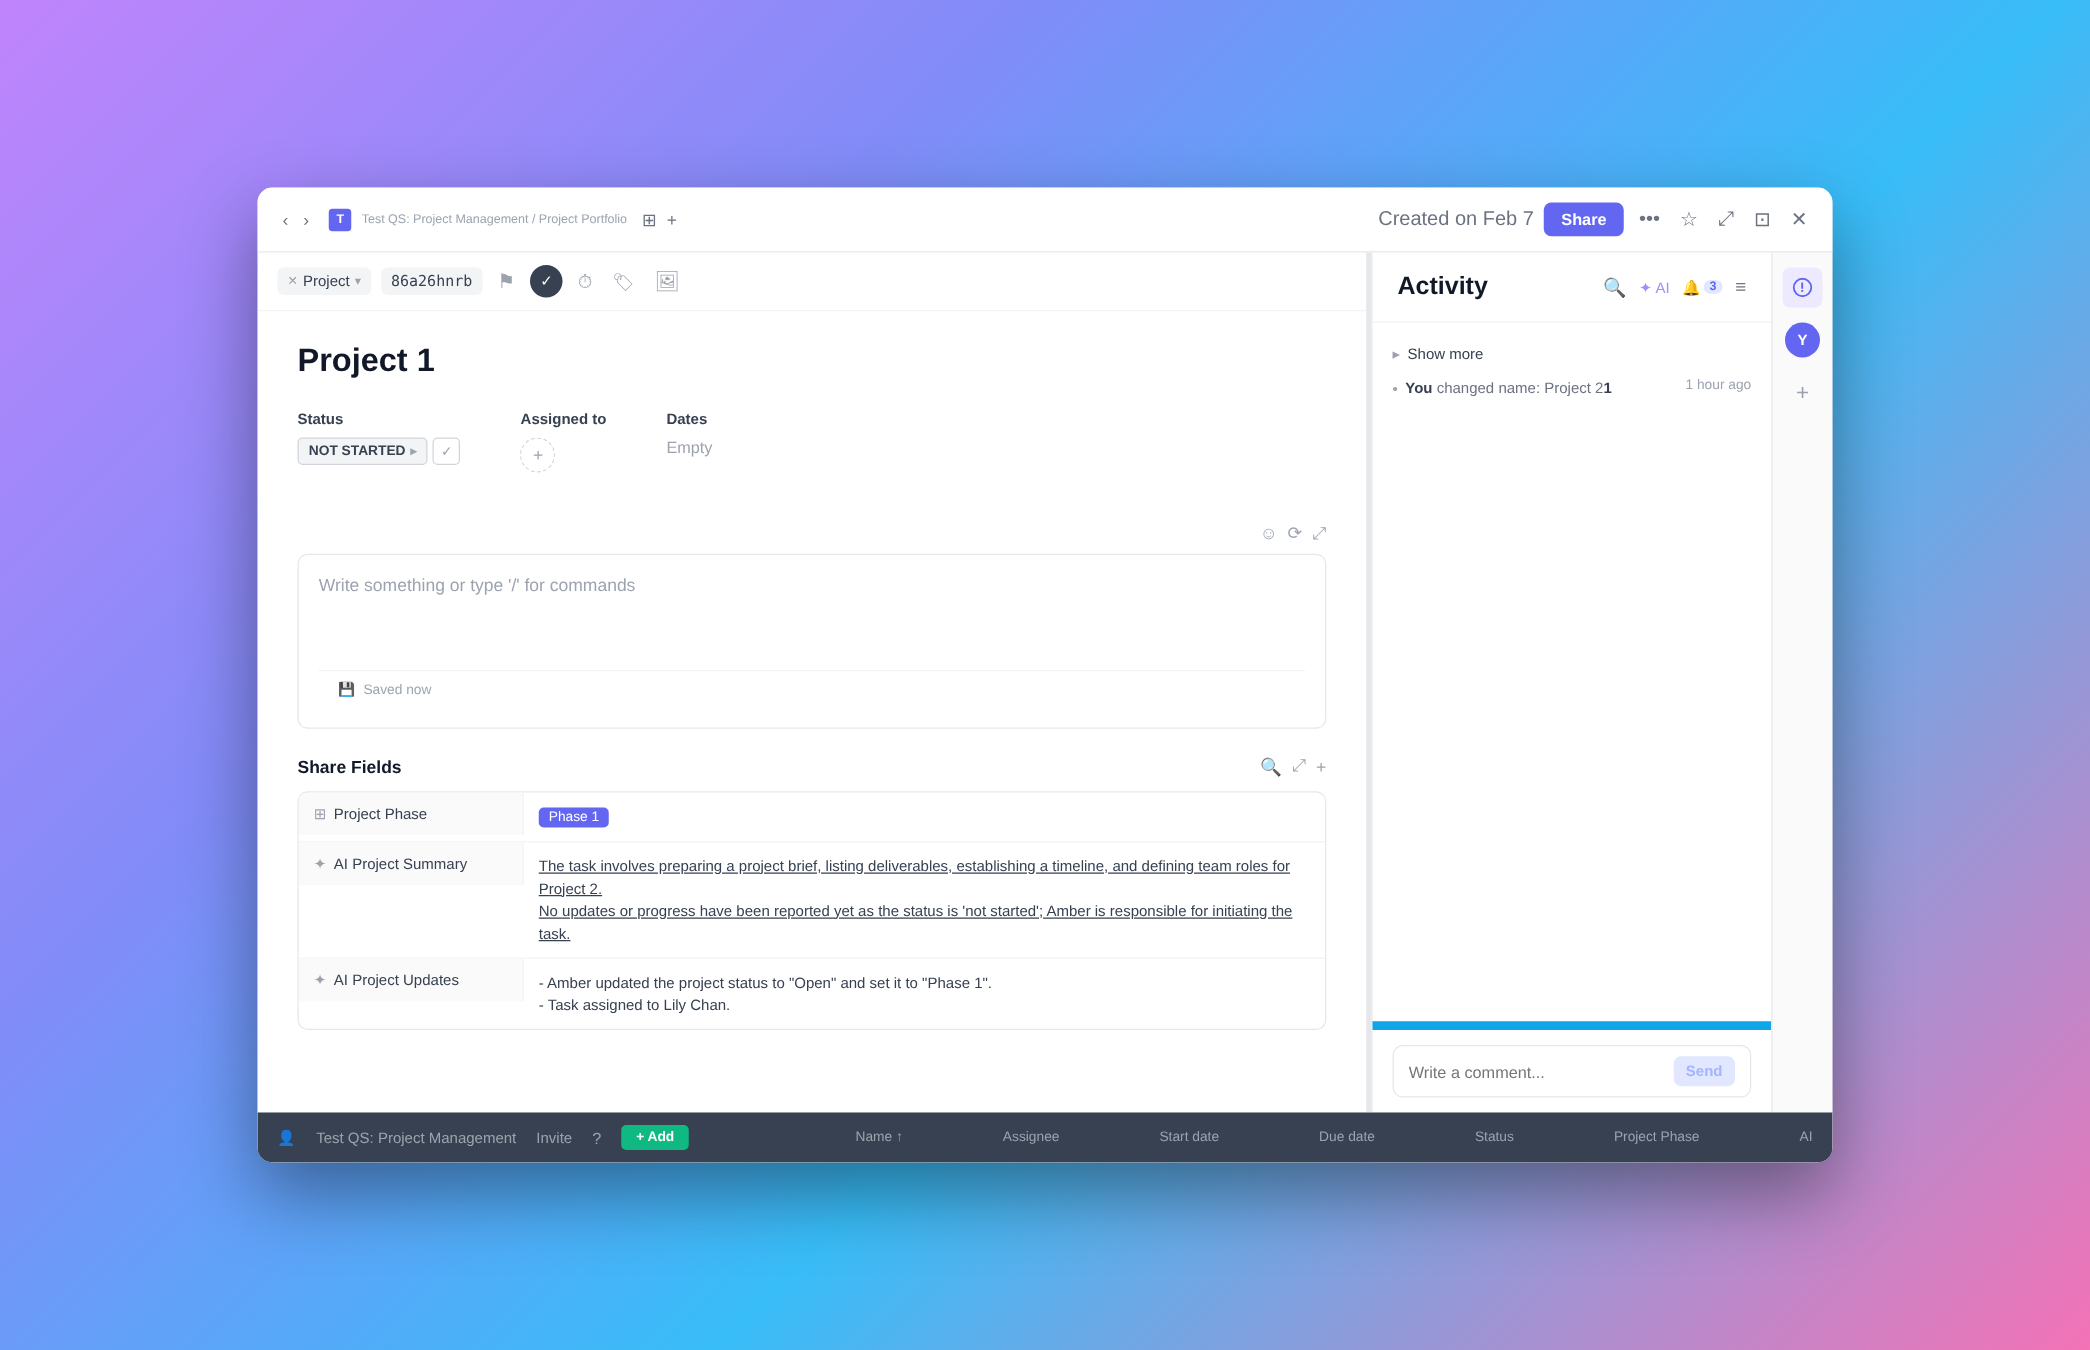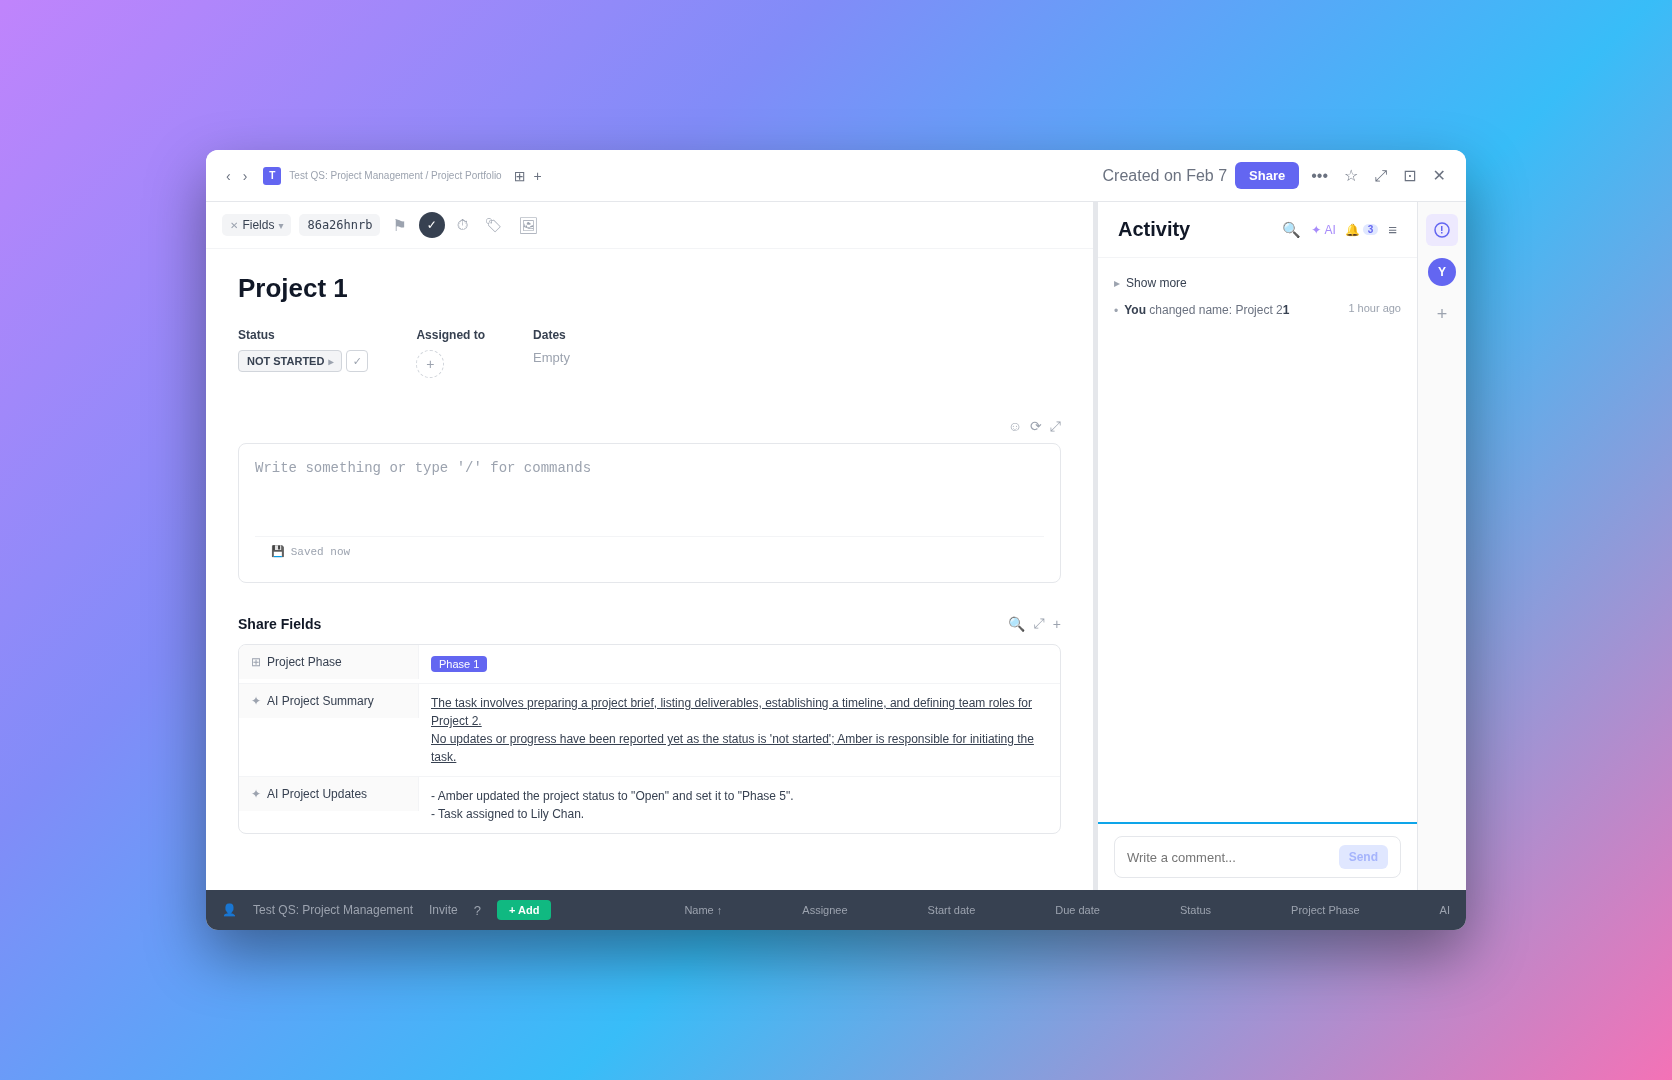--- a/index.html
+++ b/index.html
@@ -240,27 +240,26 @@
       justify-content: flex-end;
       gap: 8px;
       padding: 4px 32px;
       color: #9ca3af;
       font-size: 14px;
     }
     .editor-actions span { cursor: pointer; }
 
     
     .editor-area {
-      margin: 4px 32px 16px;
+      margin: 4px 32px 5px;
       border: 1px solid #e5e7eb;
       border-radius: 8px;
       min-height: 120px;
       padding: 16px;
       position: relative;
-      font-family: Liberation Mono, monospace;
     }
     .editor-placeholder {
       color: #9ca3af;
       font-size: 14px;
     }
     .editor-footer {
       display: flex;
       align-items: center;
       gap: 6px;
       padding: 8px 16px;
@@ -483,21 +482,21 @@
       font-size: 11px;
       white-space: nowrap;
       margin-left: auto;
     }
     .activity-user { font-weight: 600; }
     .activity-action { color: #6b7280; }
 
     
     .comment-area {
       padding: 12px 16px;
-      border-top: 2px solid #0ea5e9;
+      border-top: 7px solid #0ea5e9;
     }
     .comment-input-row {
       display: flex;
       align-items: center;
       gap: 8px;
       border: 1px solid #e5e7eb;
       border-radius: 8px;
       padding: 8px 12px;
     }
     .comment-input {
@@ -577,21 +576,21 @@
     </div>
   </div>
 
   <div class="main-area">
 
     <div class="left-panel">
 
       <div class="toolbar">
         <div class="toolbar-tag">
           <span class="x-icon">✕</span>
-          <span>Fields</span>
+          <span>Project</span>
           <span style="font-size:10px;color:#9ca3af;">▾</span>
         </div>
         <div class="toolbar-code">86a26hnrb</div>
         <span class="toolbar-icon">⚑</span>
         <div class="toolbar-circle-btn">
           <span>✓</span>
         </div>
         <span class="toolbar-icon" style="font-size:15px;">⏱</span>
         <span class="toolbar-icon" style="font-size:14px;">🏷</span>
         <span class="toolbar-icon">🖼</span>
@@ -665,21 +664,21 @@
             </div>
             <div class="cf-value" style="white-space: pre-line; font-size:12px;text-decoration:underline;">The task involves preparing a project brief, listing deliverables, establishing a timeline, and defining team roles for Project 2.
 No updates or progress have been reported yet as the status is 'not started'; Amber is responsible for initiating the task.</div>
           </div>
 
           <div class="cf-row">
             <div class="cf-key">
               <span class="cf-icon">✦</span>
               <span>AI Project Updates</span>
             </div>
-            <div class="cf-value" style="white-space: pre-line; font-size:12px;">- Amber updated the project status to "Open" and set it to "Phase 5".
+            <div class="cf-value" style="white-space: pre-line; font-size:12px;">- Amber updated the project status to "Open" and set it to "Phase 1".
 - Task assigned to Lily Chan.</div>
           </div>
         </div>
       </div>
     </div>
 
     <div class="divider"></div>
 
     <div class="right-panel">
       <div class="activity-header">

